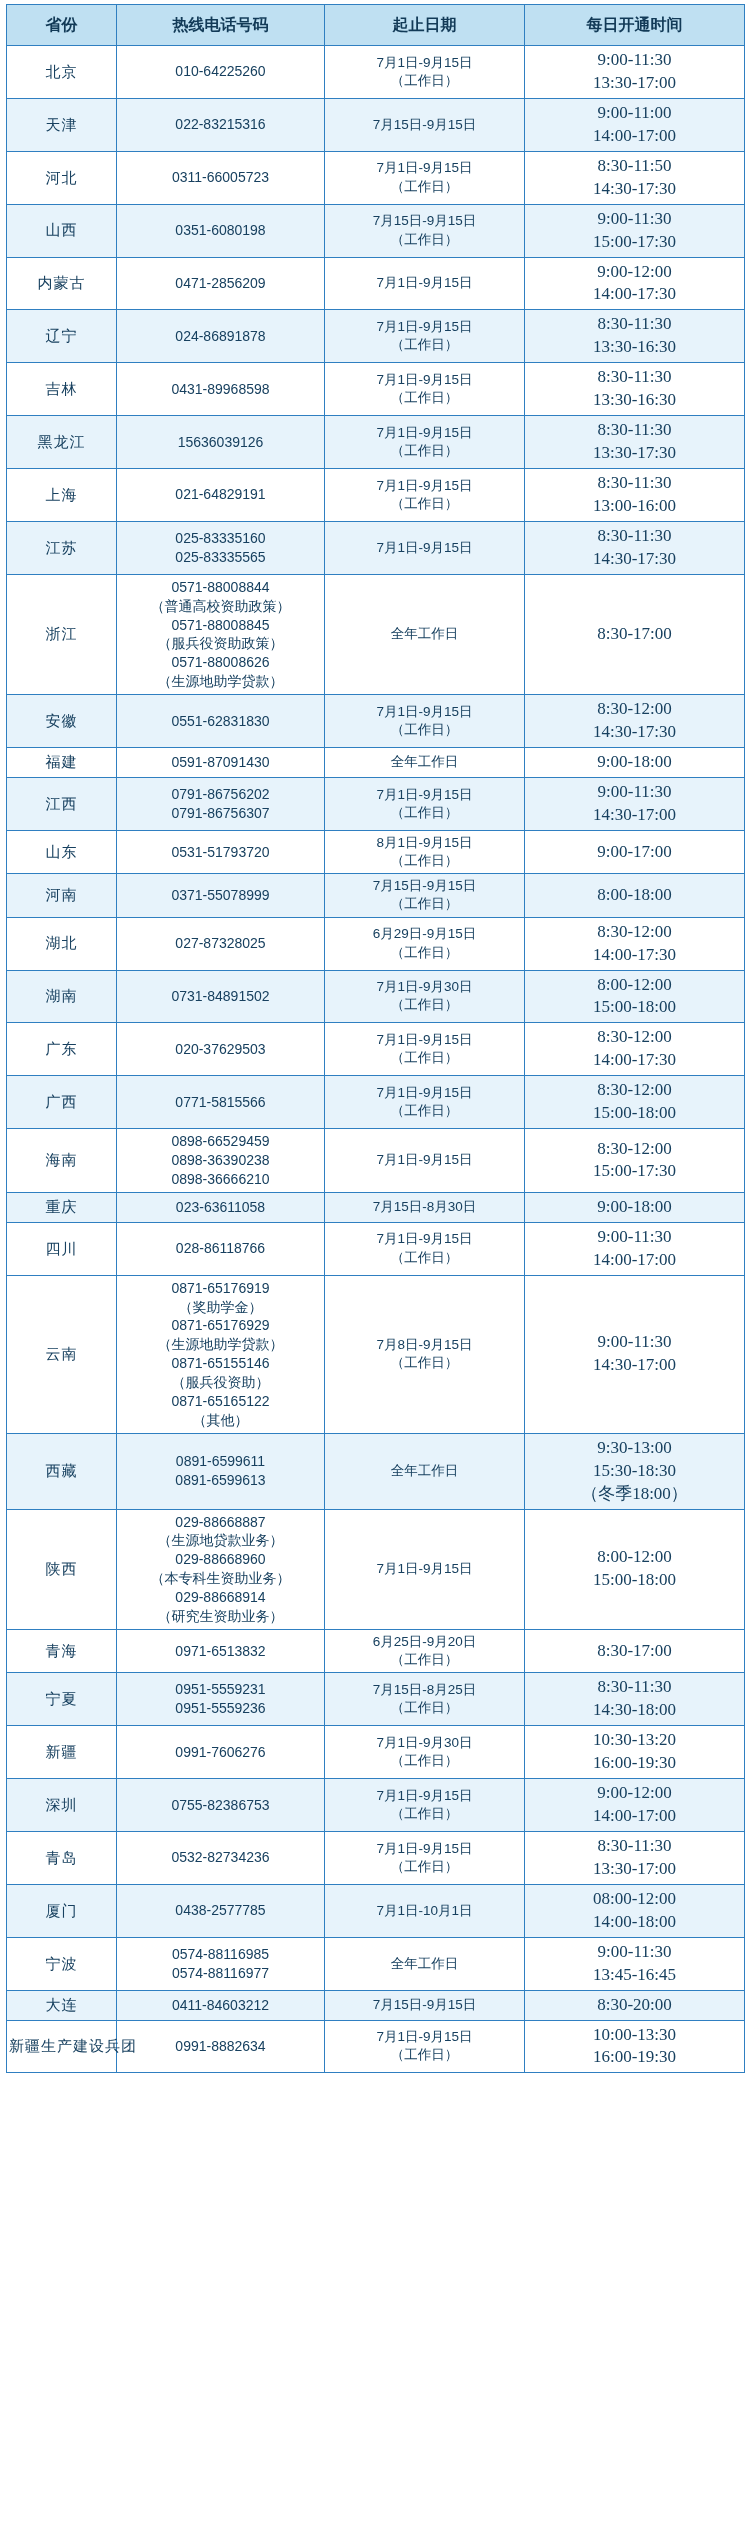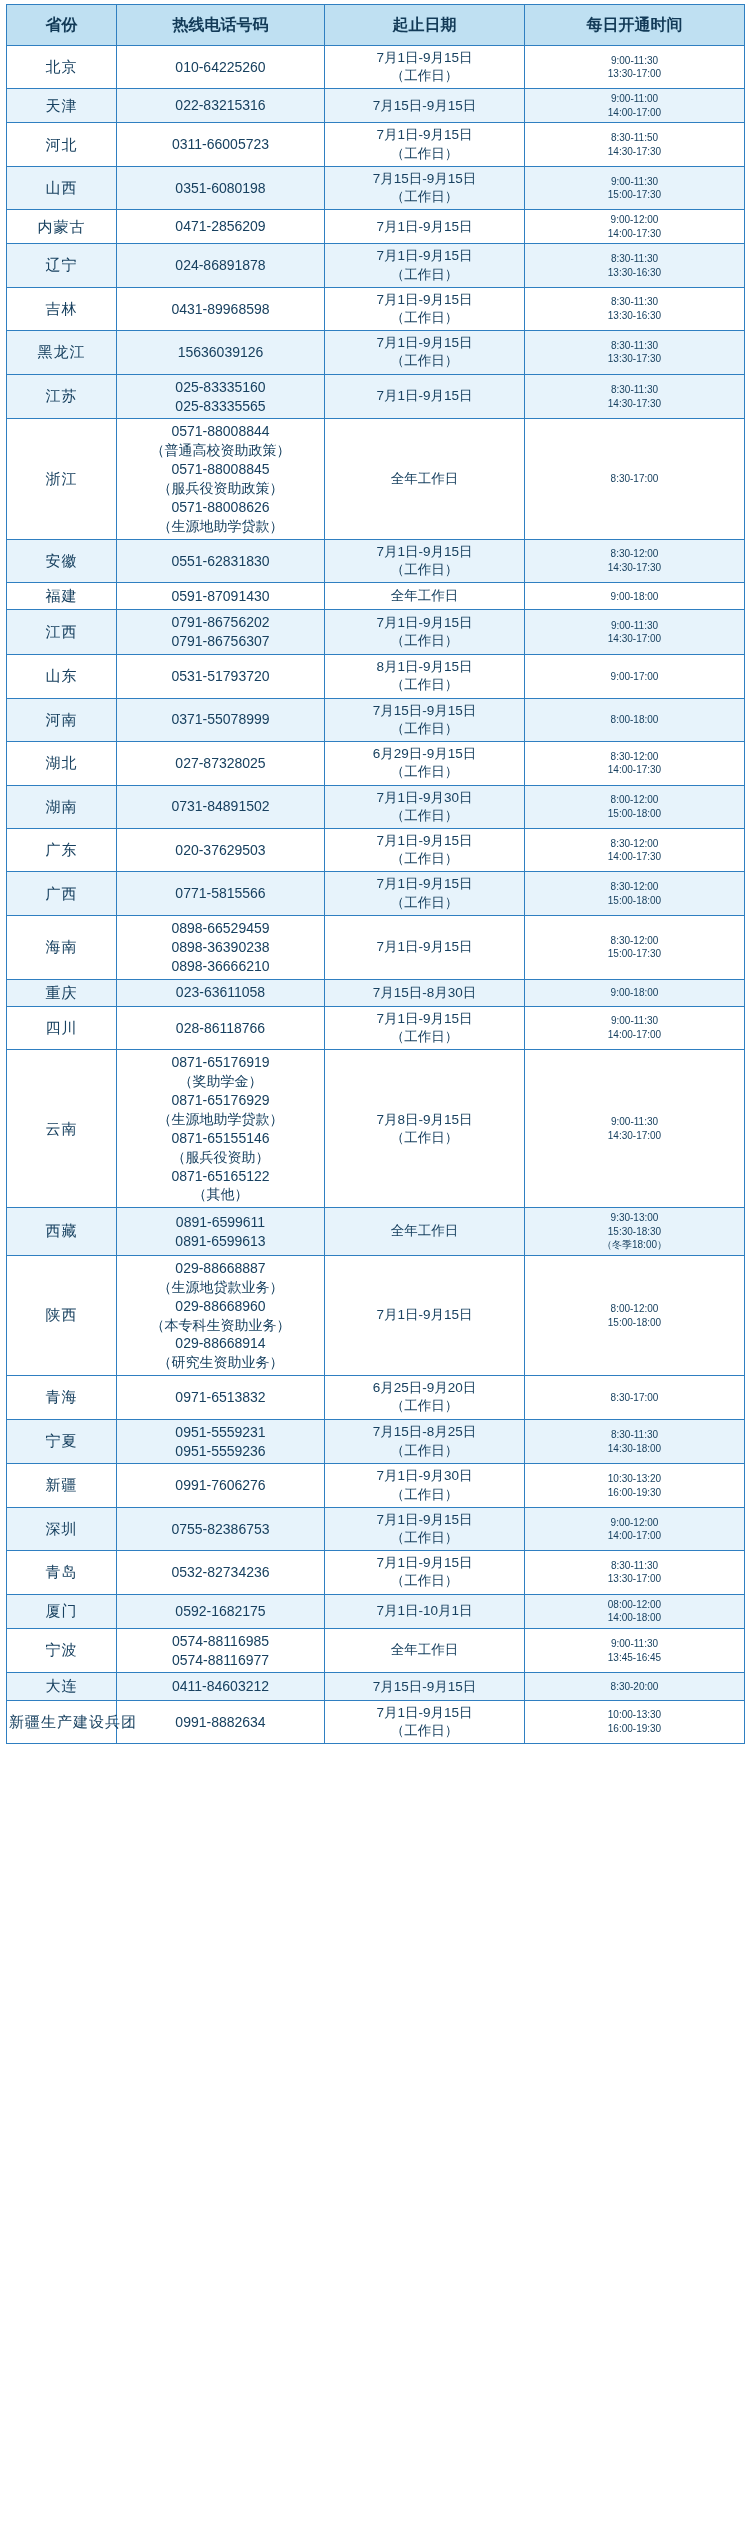--- a/index.html
+++ b/index.html
@@ -35,21 +35,21 @@
     font-weight:bold;
     font-size:16px;
     height:34px;
     color:#123a57;
   }
   tbody tr td{background:#ffffff;}
   tbody tr.alt td{background:#e7f3fb;}
   td.prov{font-weight:normal;font-size:15px;letter-spacing:1px;}
   td.tel{font-size:14px;margin-top:24px;}
   td.date{font-size:13.5px;}
-  td.time{font-size:10px;}
+  td.time{font-size:17px;font-family:Liberation Serif, serif;}
   .ln{display:block;white-space:nowrap;}
 </style>
 </head>
 <body>
 
 <div id="sheet">
   <table>
     <colgroup>
       <col class="c0">
         <col class="c1">
@@ -184,20 +184,36 @@
           </td>
           <td class="date">
             <span class="ln">7月1日-9月15日</span>
             <span class="ln">（工作日）</span>
           </td>
           <td class="time">
             <span class="ln">8:30-11:30</span>
             <span class="ln">13:30-17:30</span>
           </td>
         </tr>
+        <tr>
+          <td class="prov">
+            <span class="ln">上海</span>
+          </td>
+          <td class="tel">
+            <span class="ln">021-64829191</span>
+          </td>
+          <td class="date">
+            <span class="ln">7月1日-9月15日</span>
+            <span class="ln">（工作日）</span>
+          </td>
+          <td class="time">
+            <span class="ln">8:30-11:30</span>
+            <span class="ln">13:00-16:00</span>
+          </td>
+        </tr>
         <tr class="alt">
           <td class="prov">
             <span class="ln">江苏</span>
           </td>
           <td class="tel">
             <span class="ln">025-83335160</span>
             <span class="ln">025-83335565</span>
           </td>
           <td class="date">
             <span class="ln">7月1日-9月15日</span>
@@ -552,21 +568,21 @@
           <td class="time">
             <span class="ln">8:30-11:30</span>
             <span class="ln">13:30-17:00</span>
           </td>
         </tr>
         <tr class="alt">
           <td class="prov">
             <span class="ln">厦门</span>
           </td>
           <td class="tel">
-            <span class="ln">0592-1682175</span>
+            <span class="ln">0438-2577785</span>
           </td>
           <td class="date">
             <span class="ln">7月1日-10月1日</span>
           </td>
           <td class="time">
             <span class="ln">08:00-12:00</span>
             <span class="ln">14:00-18:00</span>
           </td>
         </tr>
         <tr>

